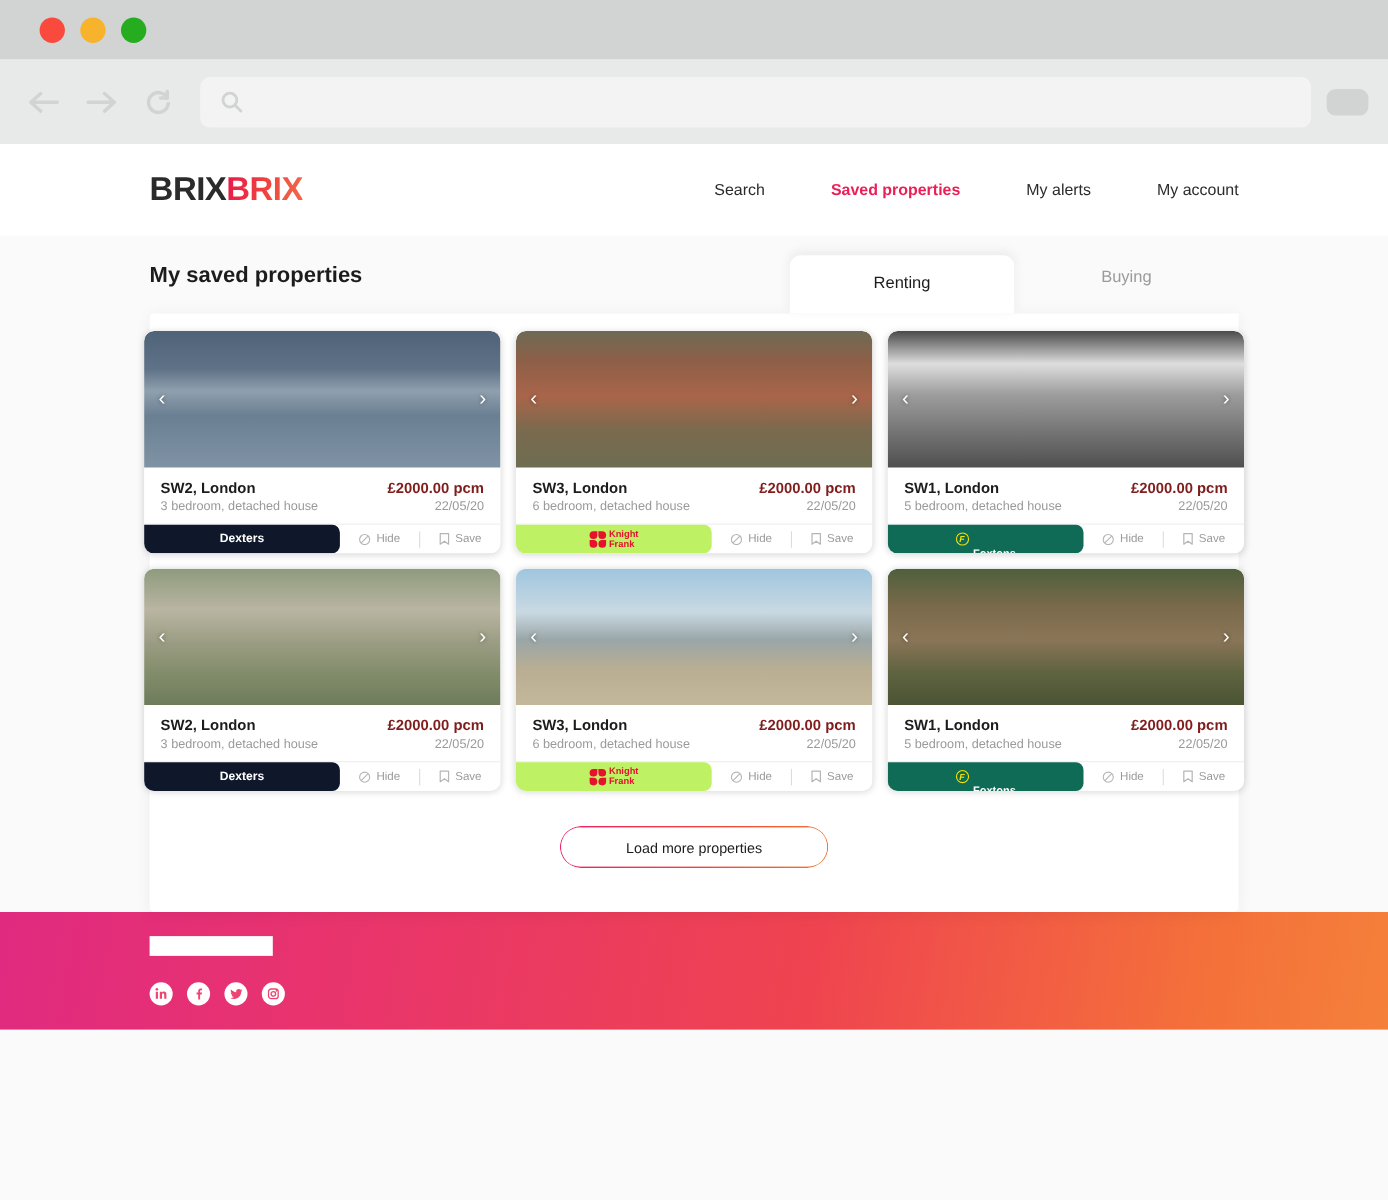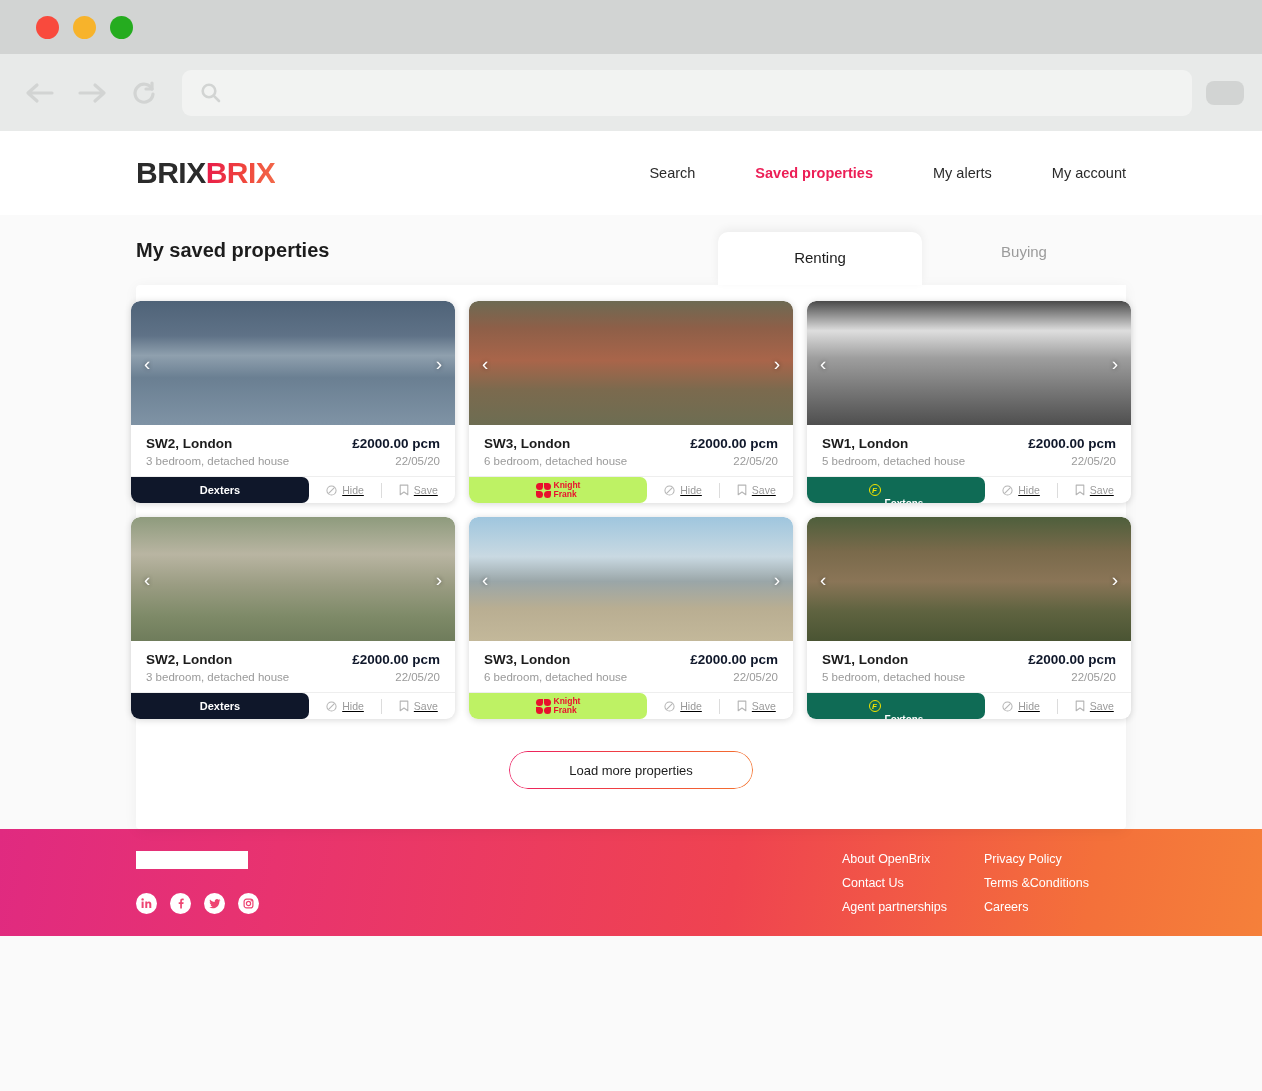--- a/index.html
+++ b/index.html
@@ -96,21 +96,21 @@
     position: absolute; top: 50%; transform: translateY(-50%);
     color: #fff; font-size: 19px; line-height: 1; font-weight: 300;
     text-shadow: 0 0 4px rgba(0,0,0,.45); cursor: pointer; user-select: none;
   }
   .prop-photo .arrow.left { left: 13px; }
   .prop-photo .arrow.right { right: 13px; }
 
   .prop-info { padding: 11px 15px 9px 15px; }
   .prop-line { display: flex; justify-content: space-between; align-items: baseline; }
   .prop-loc { font-size: 13.5px; font-weight: bold; color: #1c1c1c; }
-  .prop-price { font-size: 13.5px; font-weight: bold; color: #0f172a; }
+  .prop-price { font-size: 13.5px; font-weight: bold; color: #7f1d1d; }
   .prop-desc { font-size: 11.5px; color: #9a9a9a; margin-top: 4px; }
   .prop-date { font-size: 11.5px; color: #9a9a9a; margin-top: 4px; }
 
   .prop-actions { display: flex; align-items: stretch; height: 27px; border-top: 1px solid #eee; }
   .agent-badge {
     width: 178px; display: flex; align-items: center; justify-content: center;
     border-radius: 0 7px 7px 0;
   }
   .agent-badge.dexters { background: #0f172a; color: #fff; font-size: 11px; font-weight: bold; }
   .agent-badge.knightfrank { background: #bef264; }
@@ -122,21 +122,21 @@
   .kf-marks i.s { border-radius: 0 50% 50% 50%; }
   .kf-text { font-size: 8.5px; font-weight: bold; color: #e8112d; line-height: 9px; }
   .fx-logo { display: flex; align-items: center; gap: 4px; }
   .fx-circle {
     width: 12px; height: 12px; border-radius: 50%; border: 1.3px solid #f2e300;
     color: #f2e300; font-size: 8px; font-weight: bold; font-style: italic;
     display: flex; align-items: center; justify-content: center;
   }
   .fx-text { font-size: 10px; color: #ffffff; font-weight: bold; margin-top: 27px; }
 
-  .act-group { flex: 1; display: flex; align-items: center; justify-content: center; gap: 0; text-decoration: underline; }
+  .act-group { flex: 1; display: flex; align-items: center; justify-content: center; gap: 0; }
   .act {
     display: flex; align-items: center; gap: 5px; font-size: 10.5px;
     color: #9a9a9a; padding: 0 17px; cursor: pointer;
   }
   .act-sep { width: 1px; height: 15px; background: #dcdcdc; }
 
   .loadmore-wrap { display: flex; justify-content: center; padding: 32px 0 40px 0; }
   .loadmore {
     width: 244px; height: 38px; border-radius: 19px; background: #fff;
     display: flex; align-items: center; justify-content: center;
@@ -516,26 +516,14 @@
         <span class="social">
           <svg width="11" height="11" viewBox="0 0 11 11">
               <rect x="1.1" y="1.1" width="8.8" height="8.8" rx="2.5" stroke="#ee4472" stroke-width="1.2" fill="none"></rect>
               <circle cx="5.5" cy="5.5" r="2.1" stroke="#ee4472" stroke-width="1.2" fill="none"></circle>
               <circle cx="8.2" cy="2.8" r="0.72" fill="#ee4472"></circle>
             </svg>
         </span>
       </div>
     </div>
 
-    <div class="footer-links">
-      <div class="flink-col">
-        <span class="flink">About OpenBrix</span>
-        <span class="flink">Contact Us</span>
-        <span class="flink">Agent partnerships</span>
-      </div>
-      <div class="flink-col">
-        <span class="flink">Privacy Policy</span>
-        <span class="flink">Terms &amp;Conditions</span>
-        <span class="flink">Careers</span>
-      </div>
-    </div>
   </div>
 </div>
 
 </body></html>

